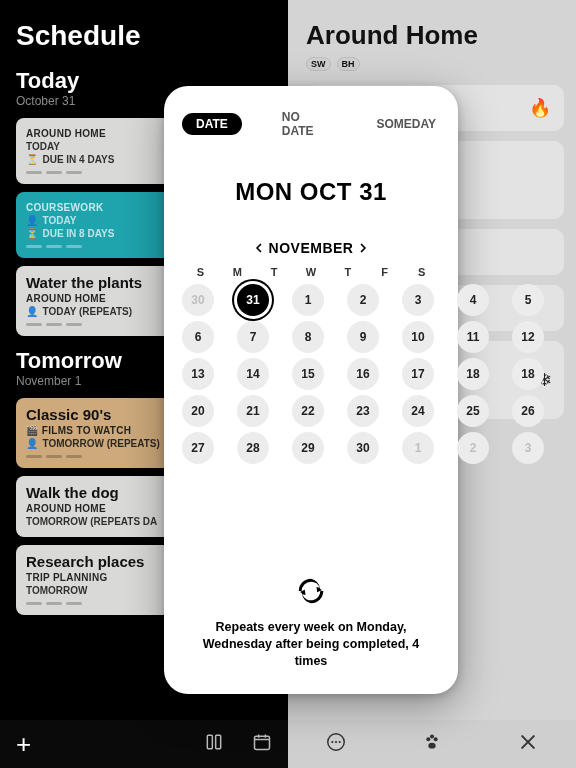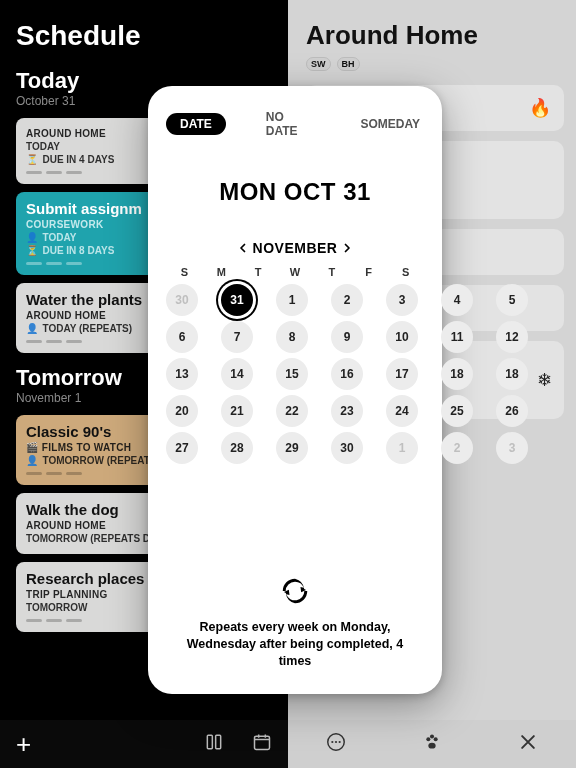--- a/index.html
+++ b/index.html
@@ -55,21 +55,21 @@
   .ricon{font-size:18px;}
 
   .right-bottom{
     position:absolute; left:0; bottom:0; width:288px; height:48px;
     background:#cfcfcf; display:flex; align-items:center; justify-content:space-around;
   }
   .rb-icon{font-size:20px; color:#333; width:28px; text-align:center;}
 
   
   .modal {
-    position:absolute; left:148px; top:86px; width:294px; height:608px;
+    position:absolute; left:164px; top:86px; width:294px; height:608px;
     background:#fff; border-radius:24px; box-shadow:0 12px 40px rgba(0,0,0,.35), 0 2px 8px rgba(0,0,0,.2);
     padding:20px 18px 16px 18px; display:flex; flex-direction:column;
   }
   .tabs { display:flex; align-items:center; gap:18px; font-size:12px; font-weight:700; color:#555; }
   .tab-date { background:#000; color:#fff; border-radius:14px; padding:4px 14px; font-size:12px;}
   .tab { padding:4px 4px; }
   .big-date { text-align:center; font-size:24px; font-weight:800; margin-top:36px; letter-spacing:.5px;}
 
   .month-hdr { display:flex; align-items:center; justify-content:center; margin-top:32px; padding:0 2px;}
   .month-name{ font-size:14px; font-weight:800; letter-spacing:.5px;}
@@ -109,21 +109,20 @@
           <span>DUE IN 4 DAYS</span>
         </div>
       <div class="card-dots">
           <span></span>
           <span></span>
           <span></span>
         </div>
     </div>
 
     <div class="card submit">
-      <div class="card-title">Submit assignm</div>
       <div class="card-cat">COURSEWORK</div>
       <div class="card-sub">
           <span>👤</span>
           <span>TODAY</span>
         </div>
       <div class="card-sub">
           <span>⏳</span>
           <span>DUE IN 8 DAYS</span>
         </div>
       <div class="card-dots">

